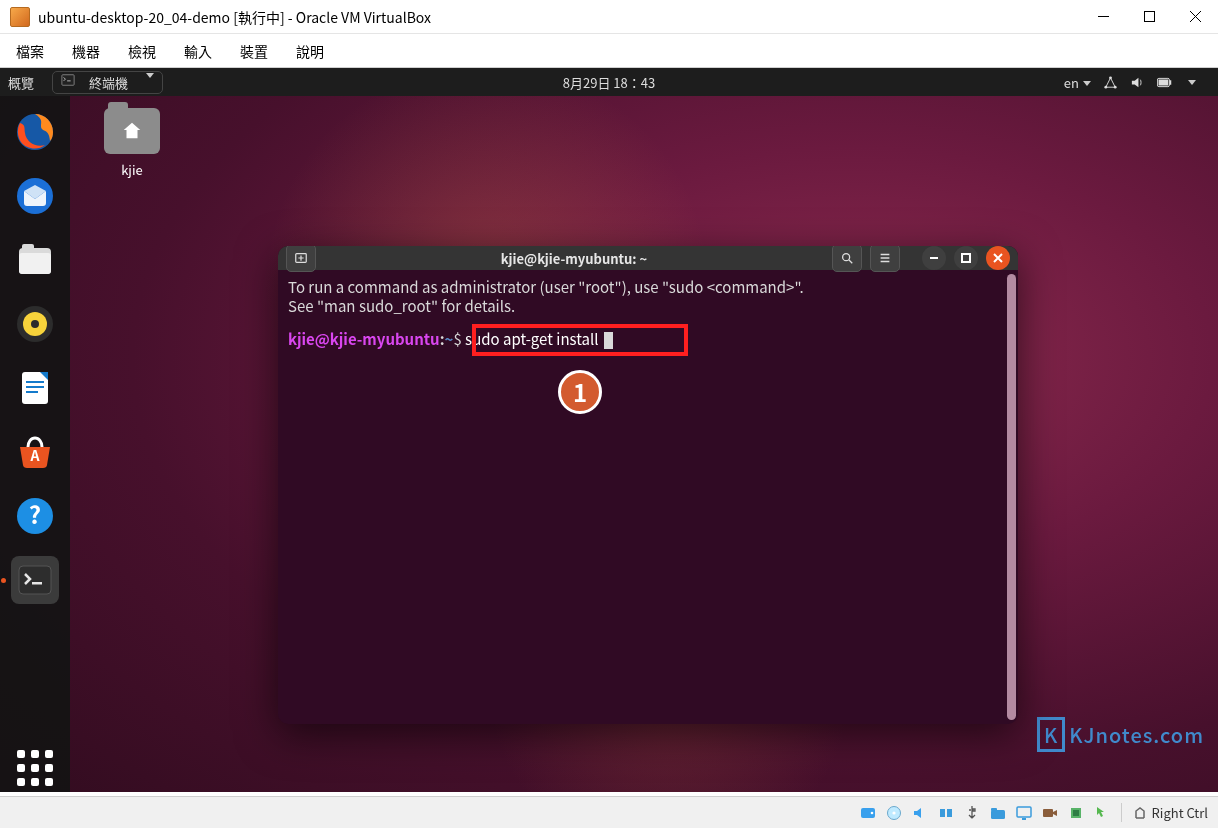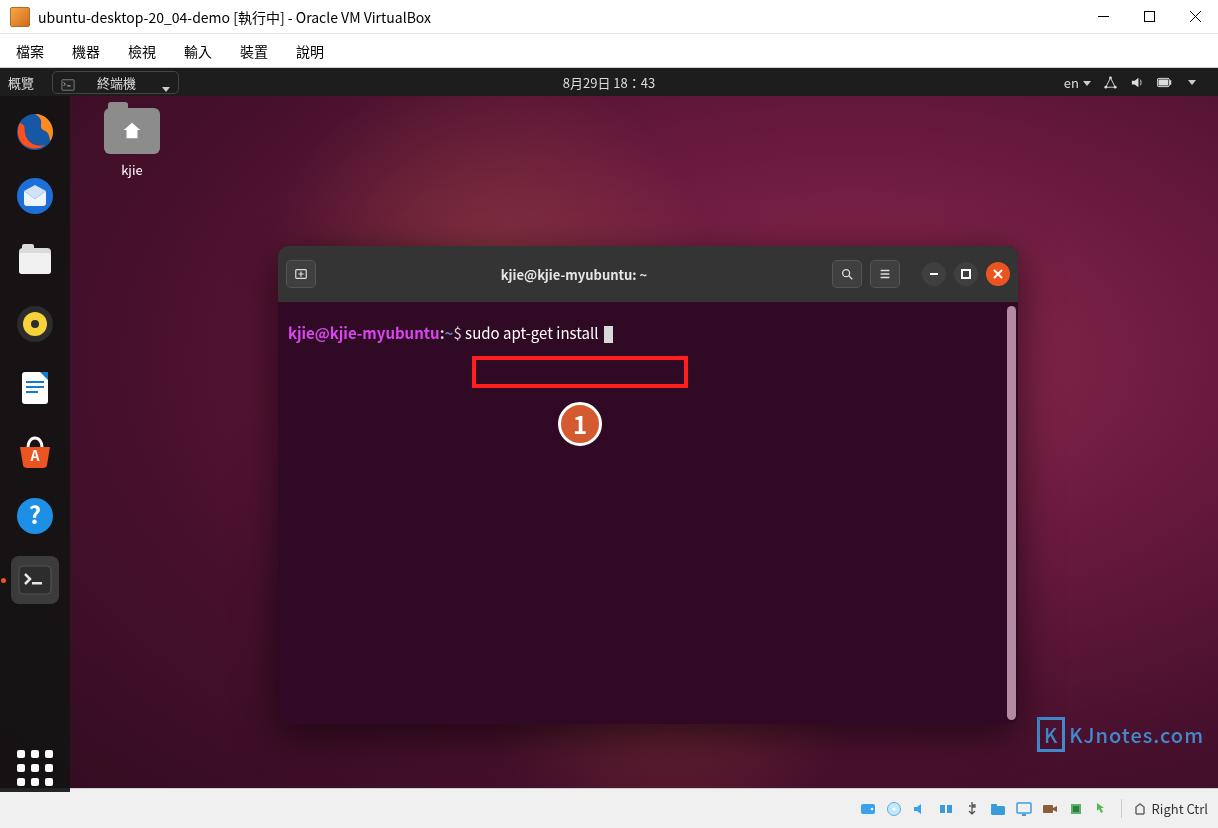--- a/index.html
+++ b/index.html
@@ -26,21 +26,21 @@
 
   
   .gnome-top { position:absolute; top:0; left:0; right:0; height:28px; background:#1d1d1d; color:#ddd; display:flex; align-items:center; font-size:13px; z-index:5;}
   .gnome-top .left { display:flex; align-items:center; gap:10px; }
   .gnome-top .left .summary{padding:2px 8px;}
   .gnome-top .center { position:absolute; left:50%; transform:translateX(-50%);}
   .gnome-top .right { margin-left:auto; display:flex; align-items:center; gap:12px; padding-right:22px;}
   .tri-down{display:inline-block;width:0;height:0;border-left:4px solid transparent;border-right:4px solid transparent;border-top:5px solid #ccc;margin-left:4px;vertical-align:middle;}
   .top-icon{display:inline-flex;align-items:center;justify-content:center;color:#ddd;}
   .top-icon svg{width:15px;height:15px;fill:#ddd;}
-  .app-indicator{display:flex;align-items:flex-end;gap:22px;border:1px solid #444;border-radius:5px;padding:1px 8px;}
+  .app-indicator{display:flex;align-items:flex-start;gap:14px;border:1px solid #444;border-radius:5px;padding:1px 8px;}
   .app-indicator svg{width:14px;height:14px;fill:#ddd;}
 
   
   .dock { position:absolute; top:28px; left:0; width:70px; bottom:0; background:rgba(20,20,20,0.92); display:flex; flex-direction:column; align-items:center; padding-top:12px; gap:16px; z-index:4;}
   .dock .dock-item { width:48px; height:48px; border-radius:8px; display:flex; align-items:center; justify-content:center; position:relative;}
   .dock .dock-item.running::before{content:'';position:absolute;left:-10px;top:22px;width:5px;height:5px;border-radius:50%;background:#e95420;}
   .dock .dock-item.active{background:#3b3b3b;}
   .dock-spacer{flex:1;}
   .apps-grid{width:48px;height:48px;display:grid;grid-template-columns:repeat(3,8px);grid-template-rows:repeat(3,8px);gap:6px;justify-content:center;align-content:center;}
   .apps-grid span{width:8px;height:8px;background:#fff;border-radius:2px;}
@@ -49,21 +49,21 @@
   .desktop-icons{position:absolute;top:40px;left:90px;display:flex;flex-direction:column;gap:30px;z-index:3;}
   .desktop-icon{width:84px;text-align:center;color:#fff;font-size:13px;}
   .desktop-icon .tile{width:56px;height:46px;margin:0 auto 6px;border-radius:6px;display:flex;align-items:center;justify-content:center;}
   .folder-tile{background:#8c8c8c;position:relative;}
   .folder-tile::before{content:'';position:absolute;top:-6px;left:4px;width:20px;height:8px;background:#8c8c8c;border-radius:3px 3px 0 0;}
   .trash-tile{background:#e6e6e6;border:1px solid #999;}
   .trash-tile svg{width:26px;height:26px;}
 
   
   .term-window{position:absolute;left:278px;top:178px;width:740px;height:478px;background:#300a24;border-radius:10px;box-shadow:0 10px 40px rgba(0,0,0,0.6);z-index:10;overflow:hidden;display:flex;flex-direction:column;}
-  .term-hdr{height:56px;background:#343434;display:flex;align-items:center;padding:0 8px;gap:8px;color:#e6e6e6;font-size:13px;}
+  .term-hdr{height:24px;background:#343434;display:flex;align-items:center;padding:0 8px;gap:8px;color:#e6e6e6;font-size:13px;}
   .term-hdr .hdr-btn{width:30px;height:28px;border-radius:5px;background:#3f3f3f;border:1px solid #555;display:flex;align-items:center;justify-content:center;}
   .term-hdr .hdr-btn svg{width:14px;height:14px;stroke:#ddd;fill:none;}
   .term-hdr .title{flex:1;text-align:center;font-weight:600;}
   .term-hdr .win-circ{width:24px;height:24px;border-radius:50%;background:#3f3f3f;display:flex;align-items:center;justify-content:center;}
   .term-hdr .win-circ.close{background:#e95420;}
   .term-hdr .win-circ svg{width:10px;height:10px;stroke:#fff;fill:none;stroke-width:2;}
   .term-body{flex:1;padding:8px 10px;font-family:"Ubuntu Mono","DejaVu Sans Mono",monospace;font-size:15px;line-height:1.25;color:#d9d9d9;position:relative;}
   .term-body .msg{white-space:pre-wrap;}
   .prompt-line{margin-top:14px;white-space:pre;}
   .p-user{color:#d946ef;font-weight:bold;}
@@ -71,21 +71,21 @@
   .p-tilde{color:#5a8ecb;font-weight:bold;}
   .p-dollar{color:#d9d9d9;}
   .cmd{color:#fff;text-align:right;}
   .cursor{display:inline-block;width:9px;height:17px;background:#d9d9d9;vertical-align:text-bottom;margin-left:2px;}
   .red-box-callout{position:absolute;border:4px solid #ff1f1f;pointer-events:none;}
   .callout-badge{position:absolute;width:44px;height:44px;border-radius:50%;background:#d35b2f;color:#fff;display:flex;align-items:center;justify-content:center;font-size:24px;font-weight:600;border:3px solid #fff;}
   .term-scroll{position:absolute;right:2px;top:0;width:10px;height:100%;}
   .term-scroll .thumb{position:absolute;right:0;top:4px;width:9px;height:calc(100% - 8px);background:#b38aa1;border-radius:5px;}
 
   
-  .host-status{position:absolute;left:0;right:0;bottom:0;height:40px;background:#f0f0f0;border-top:1px solid #cfcfcf;display:flex;align-items:center;justify-content:flex-end;padding:0 10px;gap:10px;font-size:13px;color:#333;}
+  .host-status{position:absolute;left:0;right:0;bottom:0;height:32px;background:#f0f0f0;border-top:1px solid #cfcfcf;display:flex;align-items:center;justify-content:flex-end;padding:0 10px;gap:10px;font-size:13px;color:#333;}
   .host-status .indicators{display:flex;align-items:center;gap:8px;}
   .host-status .indicators span{display:inline-flex;width:18px;height:18px;align-items:center;justify-content:center;}
   .host-status .indicators svg{width:16px;height:16px;}
   .hk{display:flex;align-items:center;gap:4px;border-left:1px solid #ccc;padding-left:10px;}
 
   .watermark{position:absolute;right:14px;bottom:40px;color:#3fa0e8;font-size:20px;letter-spacing:1px;opacity:.85;font-weight:500;pointer-events:none;}
   .watermark .box{display:inline-block;border:3px solid #3fa0e8;padding:0 4px;margin-right:4px;}
 </style>
 </head>
 <body>
@@ -281,20 +281,22 @@
             <rect x="1" y="1" width="8" height="8"></rect>
           </svg>
         </div>
       <div class="win-circ close">
           <svg viewBox="0 0 10 10">
             <path d="M1 1l8 8M9 1l-8 8"></path>
           </svg>
         </div>
     </div>
     <div class="term-body">
+      <div class="msg">To run a command as administrator (user "root"), use "sudo &lt;command&gt;".
+See "man sudo_root" for details.</div>
       <div class="prompt-line"><span class="p-user">kjie@kjie-myubuntu</span><span class="p-colon">:</span><span class="p-tilde">~</span><span class="p-dollar">$</span> <span class="cmd">sudo apt-get install </span><span class="cursor"></span></div>
 
       <div class="red-box-callout" style="left:194px;top:54px;width:216px;height:32px;"></div>
       <div class="callout-badge" style="left:280px;top:100px;">
           <span>1</span>
         </div>
 
       <div class="term-scroll">
           <div class="thumb"></div>
         </div>

